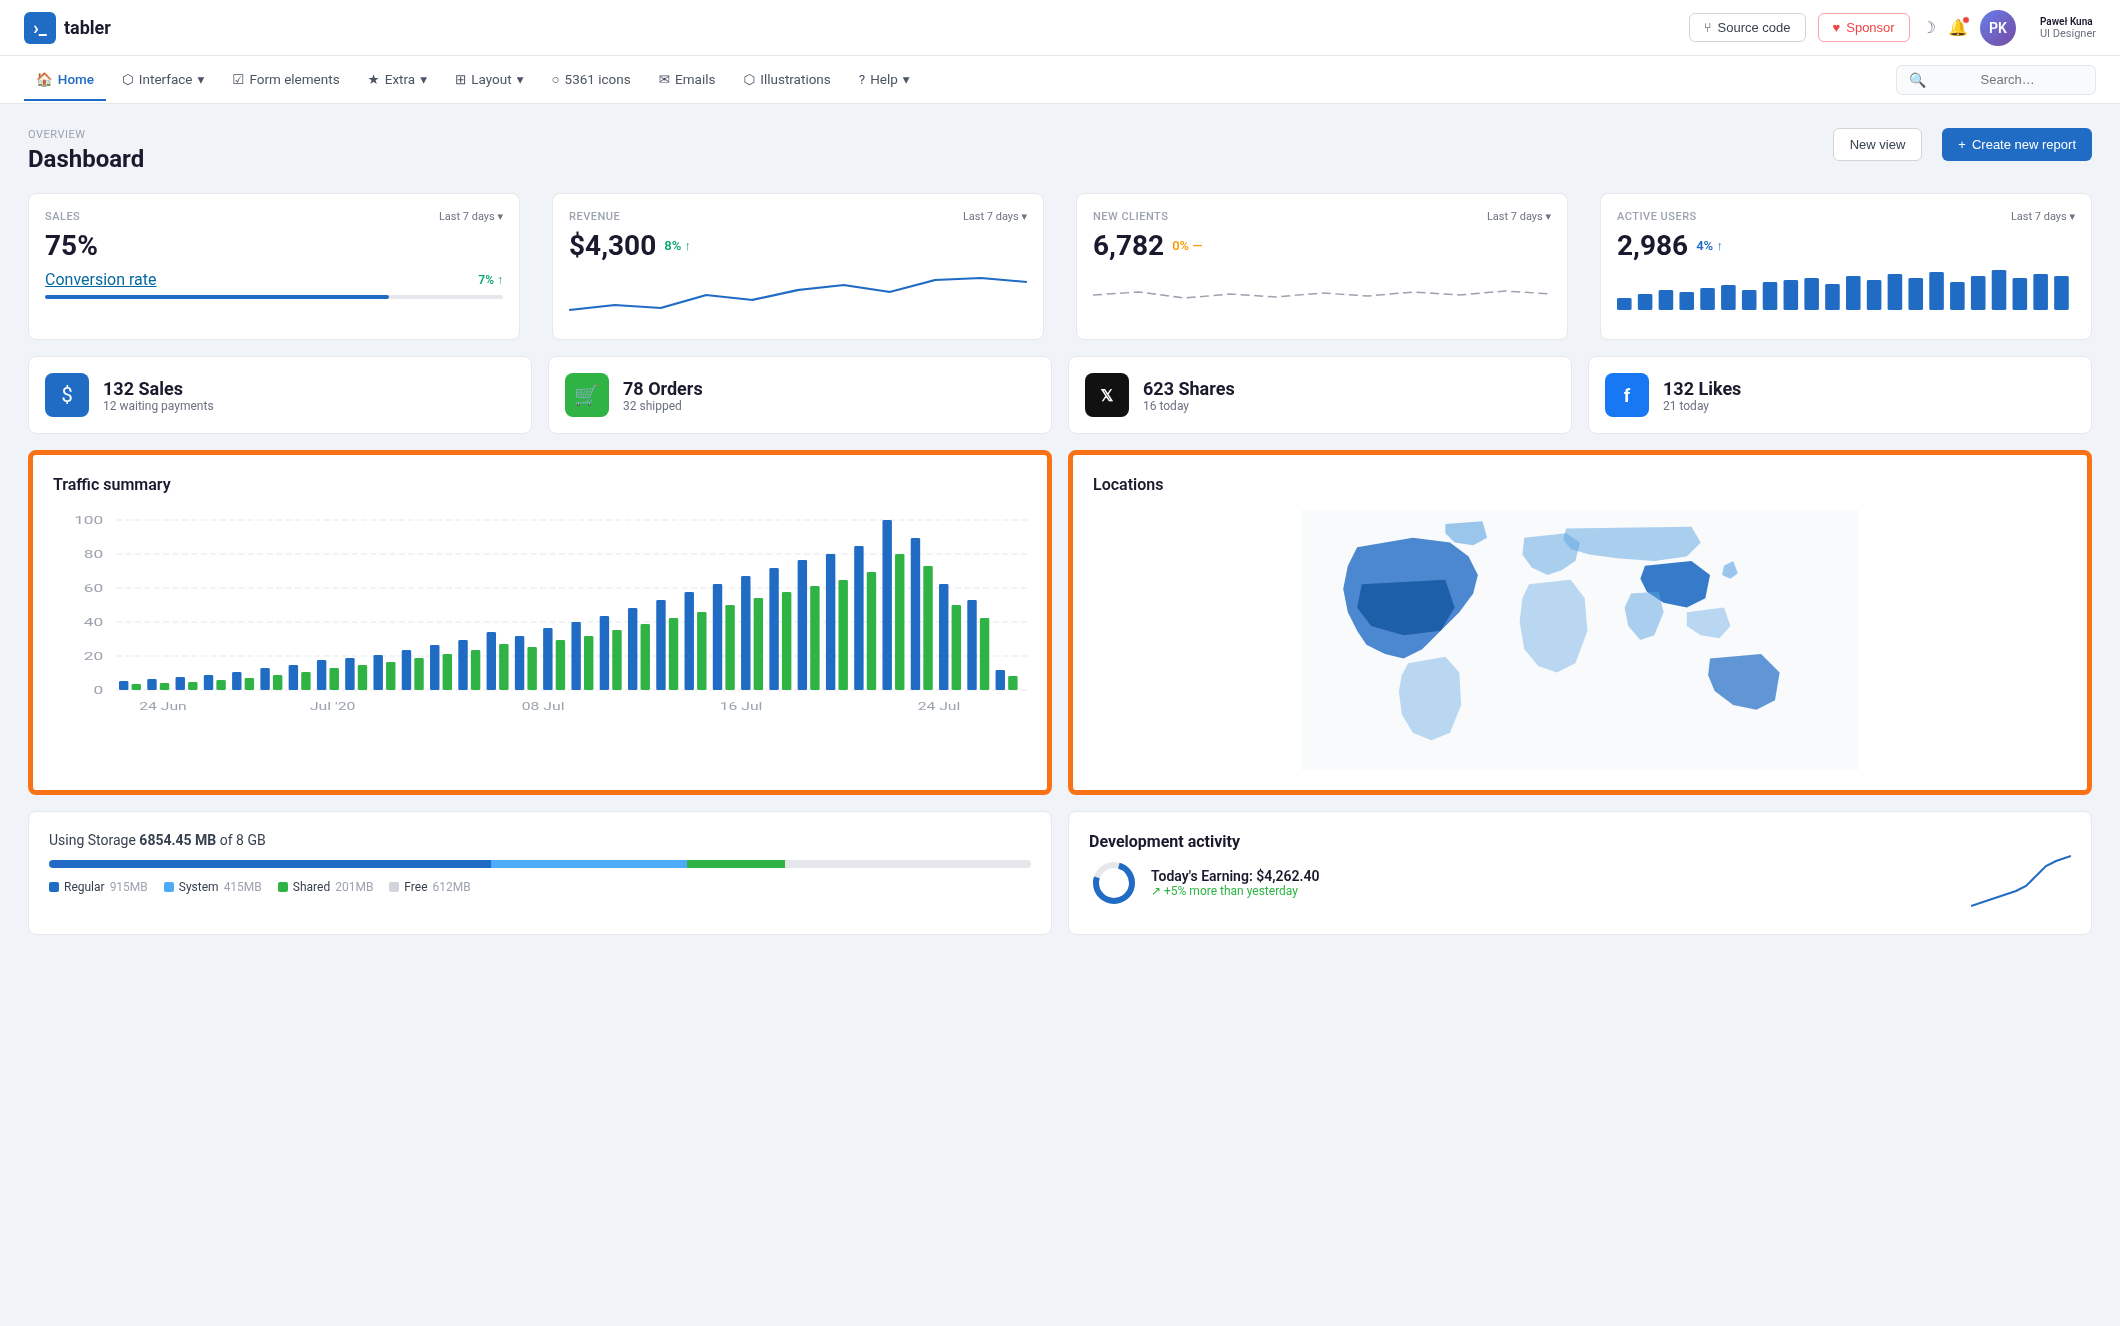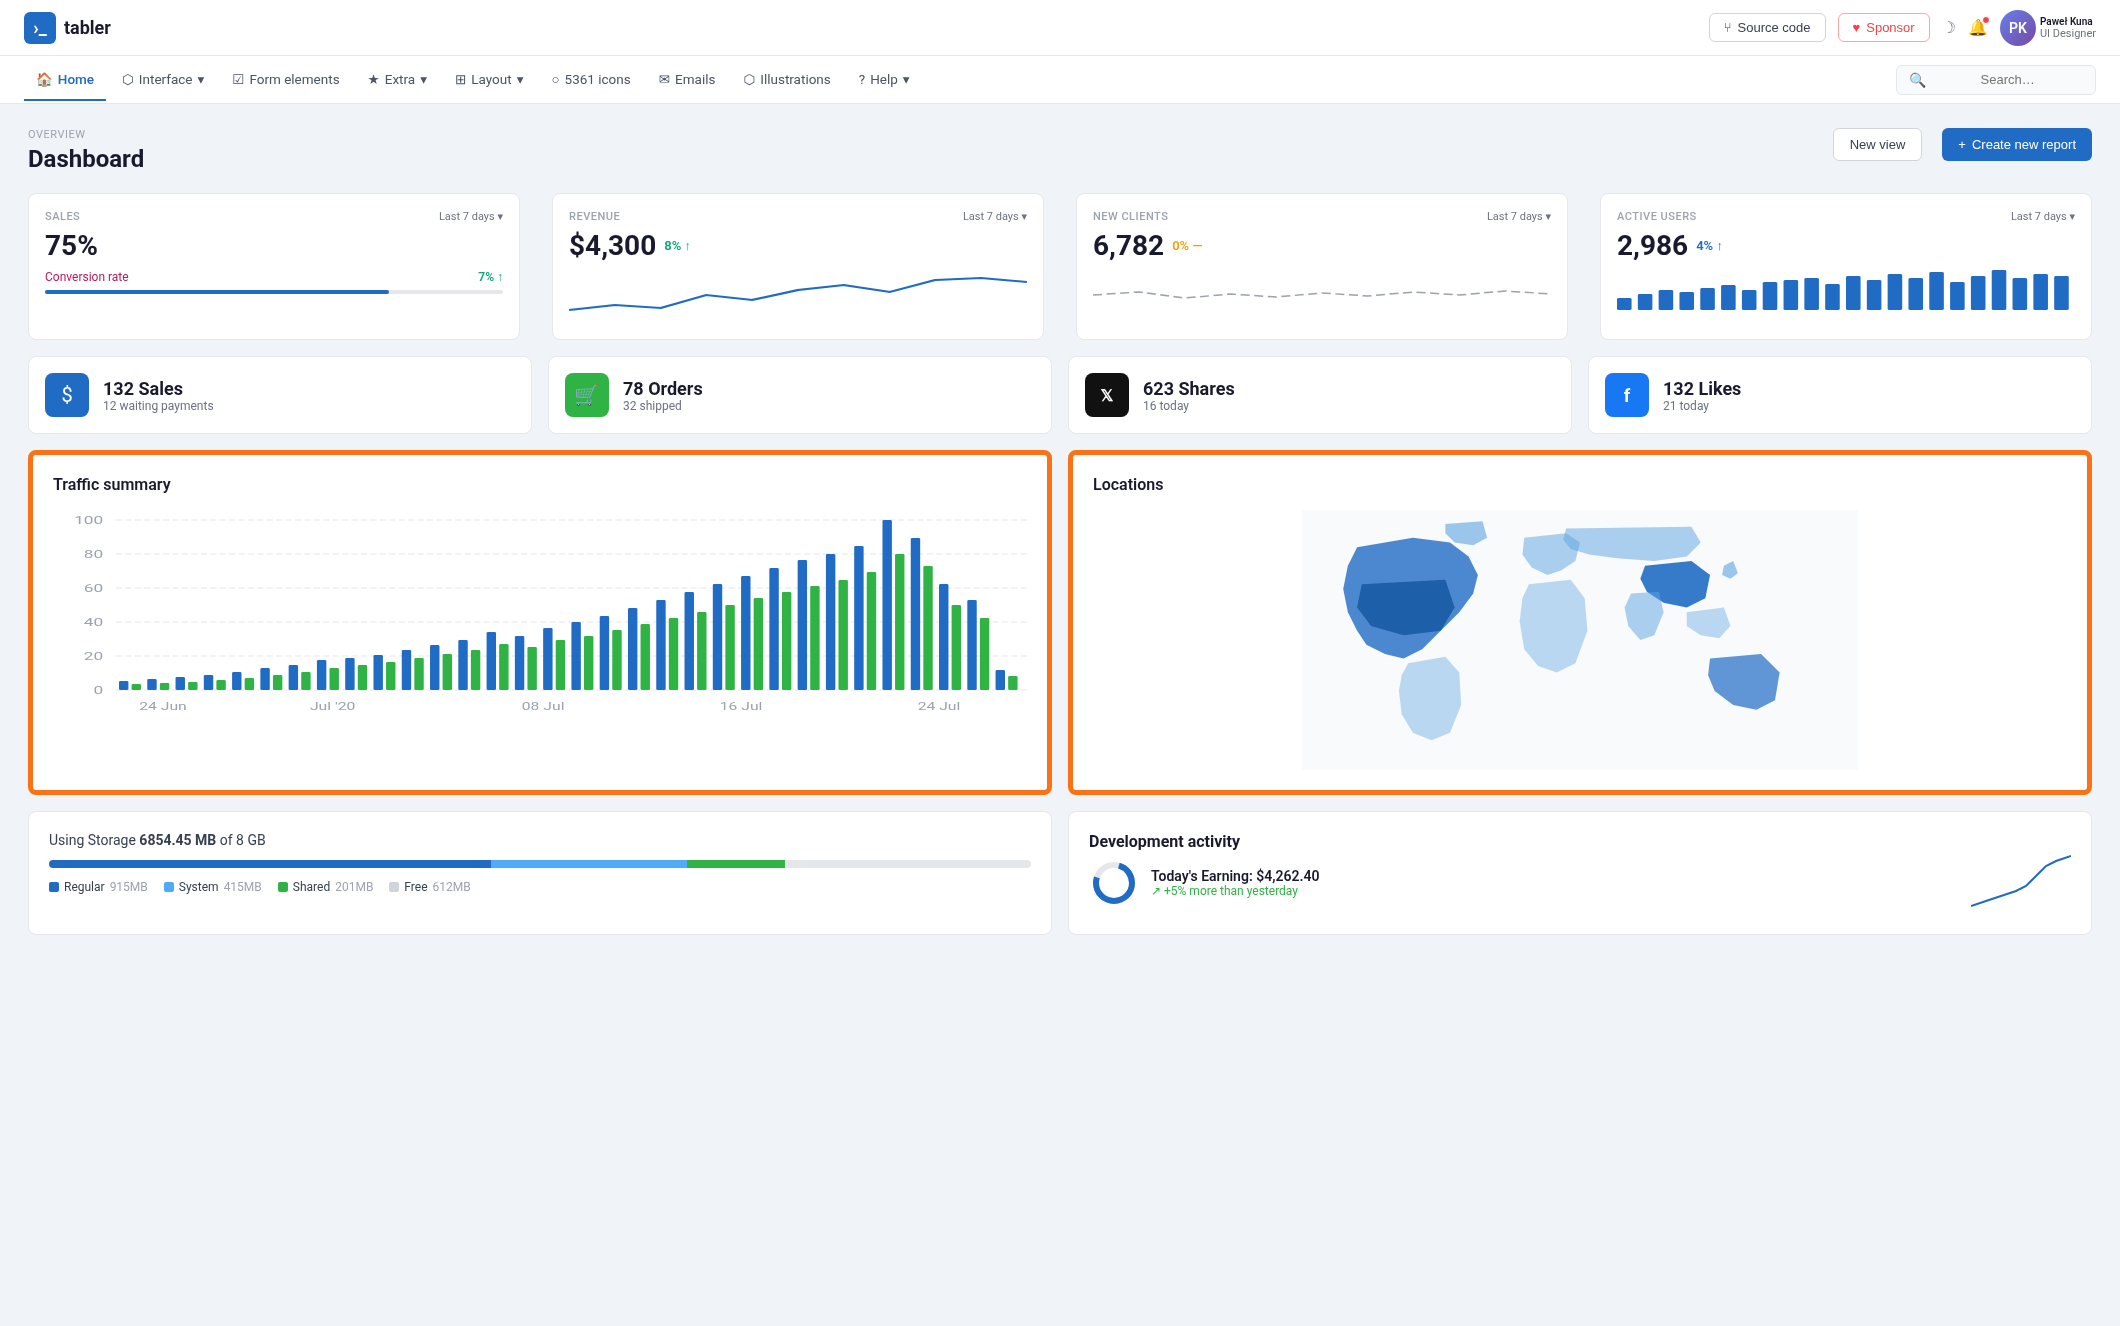--- a/index.html
+++ b/index.html
@@ -8,21 +8,21 @@
     
     .topbar { background: #fff; border-bottom: 1px solid #e5e7eb; display: flex; align-items: center; padding: 0 24px; height: 56px; justify-content: space-between; }
     .topbar-logo { display: flex; align-items: center; gap: 8px; font-weight: 700; font-size: 18px; color: #1a1a2e; }
     .logo-icon { width: 32px; height: 32px; background: #206bc4; border-radius: 6px; display: flex; align-items: center; justify-content: center; color: #fff; font-size: 18px; font-weight: bold; }
     .topbar-right { display: flex; align-items: center; gap: 12px; }
     .btn-outline { border: 1px solid #d1d5db; background: #fff; border-radius: 6px; padding: 6px 14px; cursor: pointer; display: flex; align-items: center; gap: 6px; font-size: 13px; color: #374151; }
     .btn-sponsor { border: 1px solid #fca5a5; color: #ef4444; }
     .icon-moon { font-size: 16px; color: #6b7280; cursor: pointer; }
     .icon-bell { position: relative; font-size: 16px; color: #6b7280; cursor: pointer; }
     .bell-dot { position: absolute; top: -2px; right: -2px; width: 8px; height: 8px; background: #ef4444; border-radius: 50%; border: 1px solid #fff; }
-    .user-info { display: flex; align-items: center; gap: 4px; cursor: pointer; }
+    .user-info { display: flex; align-items: center; gap: 24px; cursor: pointer; }
     .avatar { width: 36px; height: 36px; border-radius: 50%; background: #e5e7eb; overflow: hidden; display: flex; align-items: center; justify-content: center; font-size: 14px; font-weight: 600; color: #374151; background: linear-gradient(135deg, #667eea 0%, #764ba2 100%); color: white; }
     .user-name { font-weight: 600; font-size: 10px; }
     .user-role { font-size: 11px; color: #6b7280; }
 
     
     .navbar { background: #fff; border-bottom: 1px solid #e5e7eb; padding: 0 24px; display: flex; align-items: center; gap: 4px; height: 48px; }
     .nav-item { padding: 12px 12px; font-size: 13.5px; color: #4b5563; cursor: pointer; display: flex; align-items: center; gap: 5px; border-bottom: 2px solid transparent; white-space: nowrap; text-decoration: none; }
     .nav-item.active { color: #206bc4; border-bottom: 2px solid #206bc4; font-weight: 500; }
     .nav-search { margin-left: auto; display: flex; align-items: center; background: #f9fafb; border: 1px solid #e5e7eb; border-radius: 6px; padding: 6px 12px; gap: 6px; width: 200px; }
     .nav-search input { border: none; background: transparent; outline: none; font-size: 13px; color: #6b7280; width: 100%; text-align: center; }
@@ -40,21 +40,21 @@
     .stat-cards { display: grid; grid-template-columns: repeat(4, 1fr); gap: 32px; margin-bottom: 16px; }
     .stat-card { background: #fff; border-radius: 8px; padding: 16px; border: 1px solid #e5e7eb; }
     .stat-card-header { display: flex; justify-content: space-between; align-items: center; margin-bottom: 6px; }
     .stat-label { font-size: 11px; color: #9ca3af; text-transform: uppercase; letter-spacing: 0.5px; font-weight: 500; }
     .stat-period { font-size: 11px; color: #6b7280; cursor: pointer; display: flex; align-items: center; gap: 3px; }
     .stat-value { font-size: 28px; font-weight: 700; color: #1a1a2e; display: flex; align-items: center; gap: 8px; margin-bottom: 8px; }
     .stat-badge-green { color: #0ca678; font-size: 13px; font-weight: 600; }
     .stat-badge-orange { color: #f59e0b; font-size: 13px; font-weight: 600; }
     .stat-badge-blue { color: #206bc4; font-size: 13px; font-weight: 600; }
     .conversion-row { display: flex; justify-content: space-between; align-items: center; margin-bottom: 6px; }
-    .conversion-label { font-size: 12px; color: #be185d; }
+    .conversion-label { font-size: 16px; color: #0369a1; text-decoration: underline; }
     .conversion-val { font-size: 12px; color: #0ca678; font-weight: 600; }
     .progress-bar { width: 100%; height: 4px; background: #e5e7eb; border-radius: 2px; }
     .progress-fill { height: 100%; background: #206bc4; border-radius: 2px; }
 
     
     .info-cards { display: grid; grid-template-columns: repeat(4, 1fr); gap: 16px; margin-bottom: 16px; }
     .info-card { background: #fff; border-radius: 8px; padding: 16px; border: 1px solid #e5e7eb; display: flex; align-items: center; gap: 14px; }
     .info-icon { width: 44px; height: 44px; border-radius: 8px; display: flex; align-items: center; justify-content: center; font-size: 20px; flex-shrink: 0; }
     .icon-blue { background: #206bc4; color: #fff; }
     .icon-green { background: #2fb344; color: #fff; }

